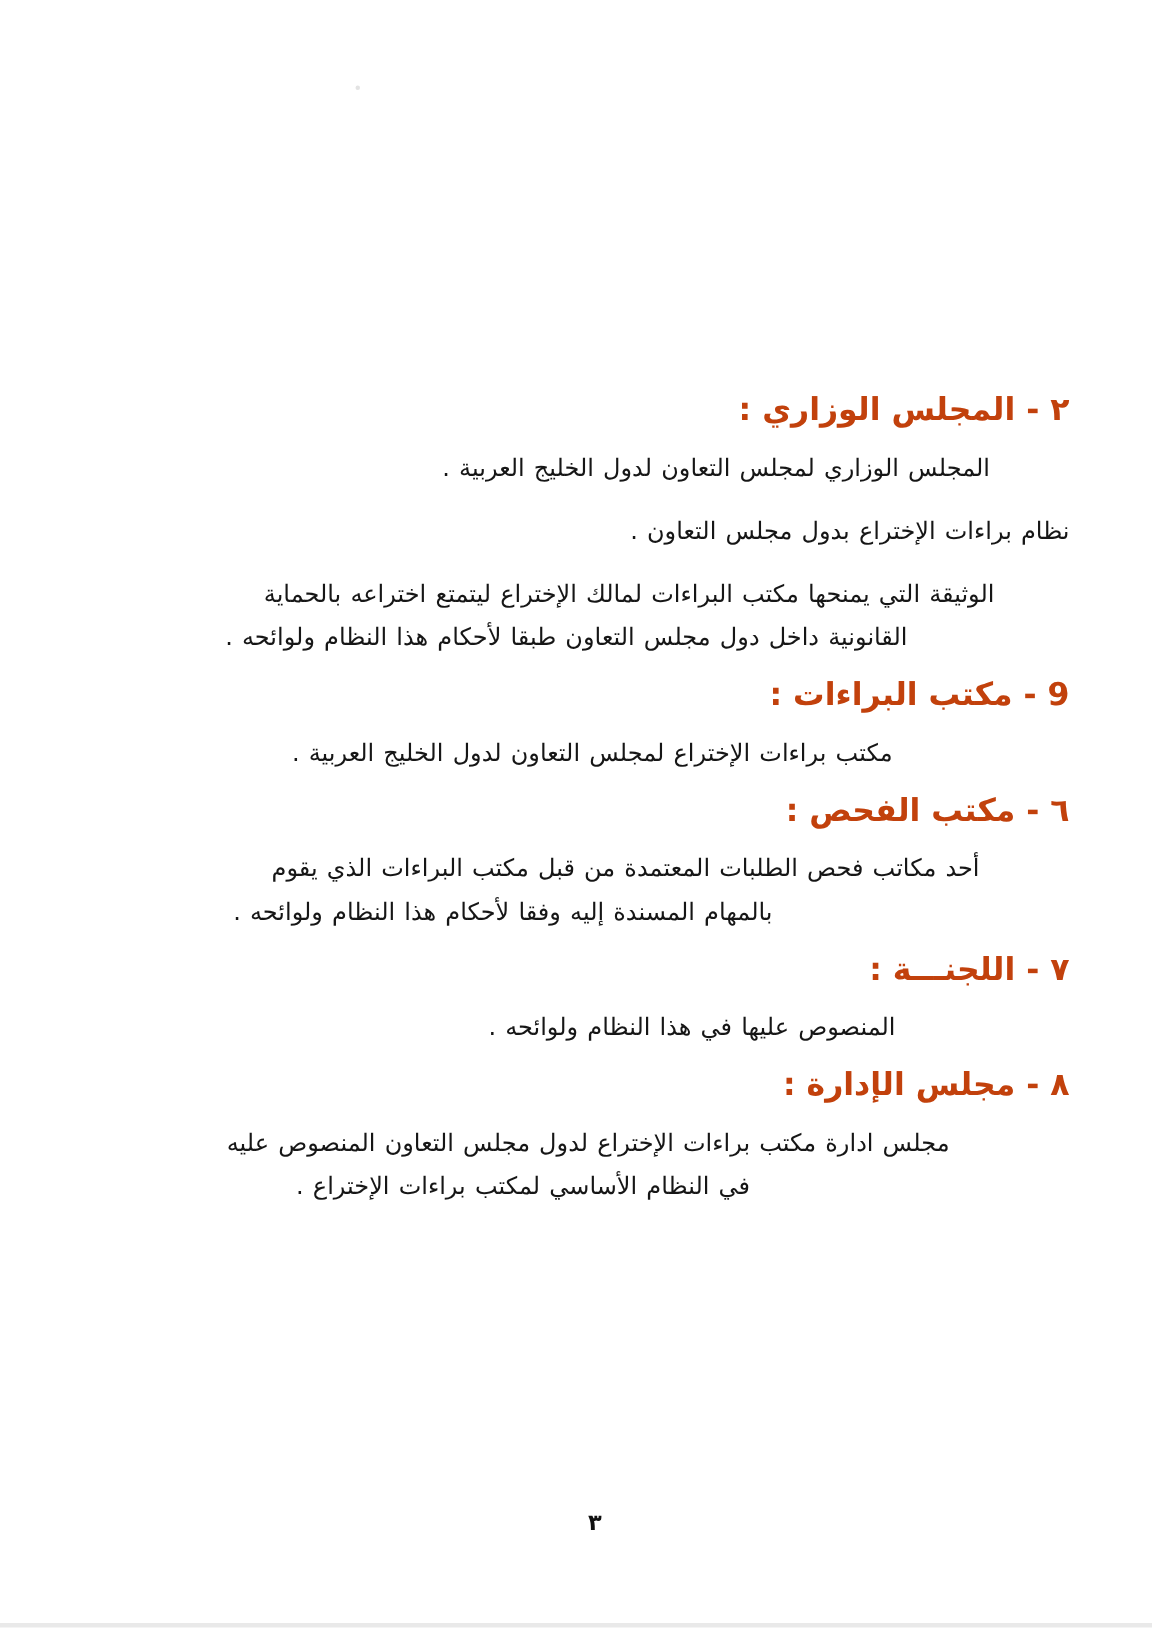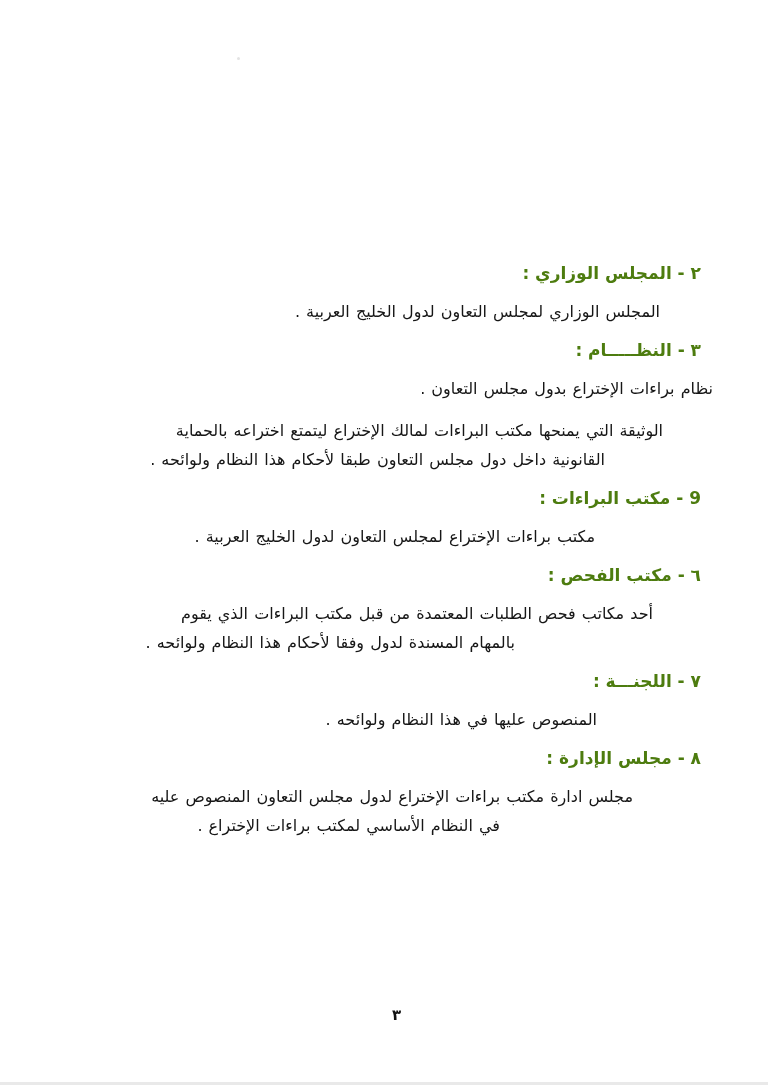--- a/index.html
+++ b/index.html
@@ -21,25 +21,25 @@
     height: 1085px;
     background: #ffffff;
   }
   .content {
     direction: rtl;
     padding: 262px 55px 0 55px;
     text-align: right;
   }
   .sec { margin: 0 0 13px 0; }
   .hd {
-    margin: 0 12px 13px 0;
-    font-size: 17px;
+    margin: 0 0 13px 0;
+    font-size: 21px;
     line-height: 22px;
     font-weight: bold;
-    color: #4d7c0f;
+    color: #c2410c;
     letter-spacing: 0.2px;
   }
   .ln {
     margin: 0;
     font-size: 16px;
     line-height: 29px;
     color: #161616;
     word-spacing: 1px;
   }
   .page-number {
@@ -75,38 +75,37 @@
   <div class="scan-speck"></div>
 
   <main class="content">
 
     <section class="sec">
       <h2 class="hd">٢ - المجلس الوزاري :</h2>
       <p class="ln" style="margin-right:53px">المجلس الوزاري لمجلس التعاون لدول الخليج العربية .</p>
     </section>
 
     <section class="sec">
-      <h2 class="hd">٣ - النظـــــام :</h2>
       <p class="ln" style="">نظام براءات الإختراع بدول مجلس التعاون .</p>
     </section>
 
     <section class="sec">
       <p class="ln" style="margin-right:50px">الوثيقة التي يمنحها مكتب البراءات لمالك الإختراع ليتمتع اختراعه بالحماية</p>
       <p class="ln" style="margin-right:108px">القانونية داخل دول مجلس التعاون طبقا لأحكام هذا النظام ولوائحه .</p>
     </section>
 
     <section class="sec">
       <h2 class="hd">9 - مكتب البراءات :</h2>
       <p class="ln" style="margin-right:118px">مكتب براءات الإختراع لمجلس التعاون لدول الخليج العربية .</p>
     </section>
 
     <section class="sec">
       <h2 class="hd">٦ - مكتب الفحص :</h2>
       <p class="ln" style="margin-right:60px">أحد مكاتب فحص الطلبات المعتمدة من قبل مكتب البراءات الذي يقوم</p>
-      <p class="ln" style="margin-right:198px">بالمهام المسندة لدول وفقا لأحكام هذا النظام ولوائحه .</p>
+      <p class="ln" style="margin-right:198px">بالمهام المسندة إليه وفقا لأحكام هذا النظام ولوائحه .</p>
     </section>
 
     <section class="sec">
       <h2 class="hd">٧ - اللجنـــة :</h2>
       <p class="ln" style="margin-right:116px">المنصوص عليها في هذا النظام ولوائحه .</p>
     </section>
 
     <section class="sec">
       <h2 class="hd">٨ - مجلس الإدارة :</h2>
       <p class="ln" style="margin-right:80px">مجلس ادارة مكتب براءات الإختراع لدول مجلس التعاون المنصوص عليه</p>

